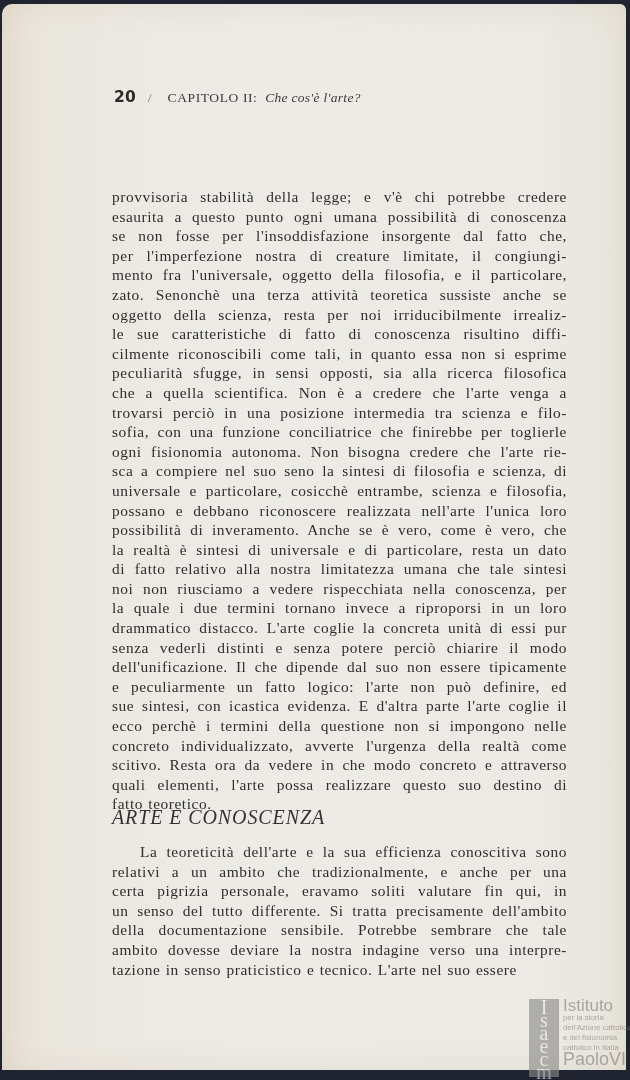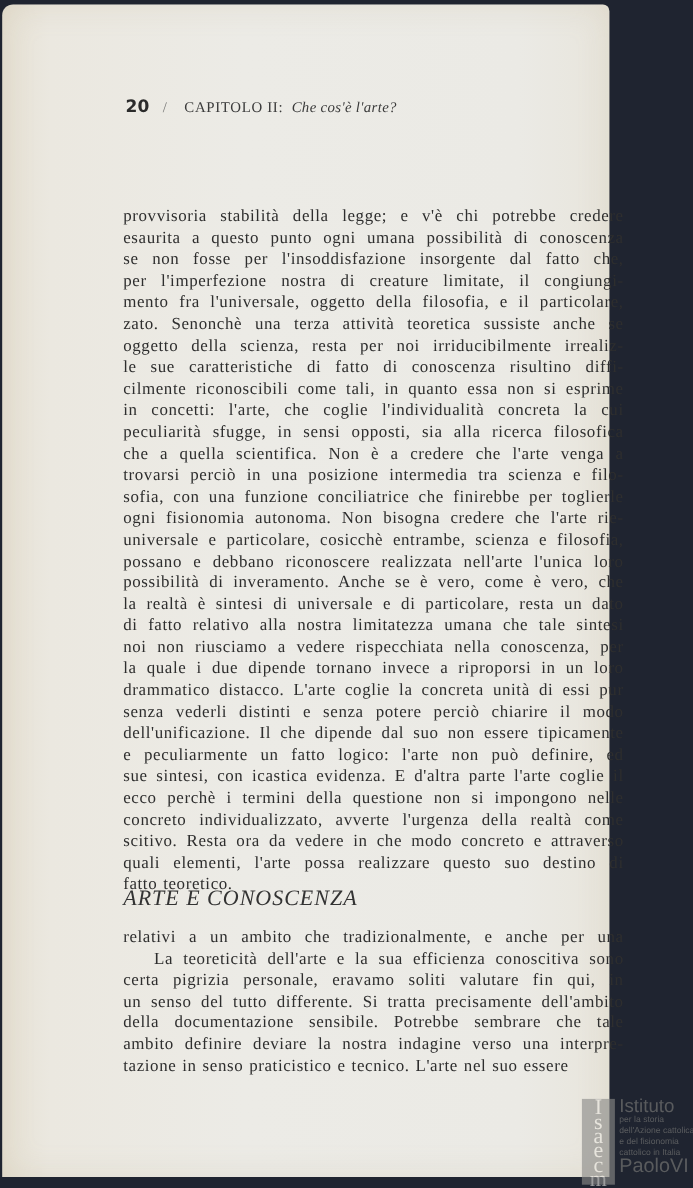--- a/index.html
+++ b/index.html
@@ -10,21 +10,21 @@
       width: 630px;
       height: 1080px;
       background: #1f2430;
       position: relative;
       overflow: hidden;
     }
     .page {
       position: absolute;
       left: 2px;
       top: 4px;
-      width: 552px;
+      width: 624px;
       height: 1066px;
       background: linear-gradient(90deg, #e6e1d4 0%, #ebe8e0 8%, #ecebe6 40%, #ebeae5 85%, #e8e5dc 100%);
       border-top-left-radius: 10px;
       border-top-right-radius: 6px;
       box-shadow: inset 0 0 30px rgba(180,160,120,0.18);
     }
     .running-head {
       position: absolute;
       left: 112px;
       top: 84px;
@@ -137,54 +137,54 @@
   <div class="body-text para1" id="para1">
       <span class="line">provvisoria stabilità della legge; e v'è chi potrebbe credere</span>
       <span class="line">esaurita a questo punto ogni umana possibilità di conoscenza</span>
       <span class="line">se non fosse per l'insoddisfazione insorgente dal fatto che,</span>
       <span class="line">per l'imperfezione nostra di creature limitate, il congiungi-</span>
       <span class="line">mento fra l'universale, oggetto della filosofia, e il particolare,</span>
       <span class="line">zato. Senonchè una terza attività teoretica sussiste anche se</span>
       <span class="line">oggetto della scienza, resta per noi irriducibilmente irrealiz-</span>
       <span class="line">le sue caratteristiche di fatto di conoscenza risultino diffi-</span>
       <span class="line">cilmente riconoscibili come tali, in quanto essa non si esprime</span>
-      <span class="line">in concetti: l'arte, che coglie l'individualità concreta la cui</span>
       <span class="line">peculiarità sfugge, in sensi opposti, sia alla ricerca filosofica</span>
       <span class="line">che a quella scientifica. Non è a credere che l'arte venga a</span>
       <span class="line">trovarsi perciò in una posizione intermedia tra scienza e filo-</span>
       <span class="line">sofia, con una funzione conciliatrice che finirebbe per toglierle</span>
       <span class="line">ogni fisionomia autonoma. Non bisogna credere che l'arte rie-</span>
+      <span class="line">sca a compiere nel suo seno la sintesi di filosofia e scienza, di</span>
       <span class="line">universale e particolare, cosicchè entrambe, scienza e filosofia,</span>
       <span class="line">possano e debbano riconoscere realizzata nell'arte l'unica loro</span>
       <span class="line">possibilità di inveramento. Anche se è vero, come è vero, che</span>
       <span class="line">la realtà è sintesi di universale e di particolare, resta un dato</span>
       <span class="line">di fatto relativo alla nostra limitatezza umana che tale sintesi</span>
       <span class="line">noi non riusciamo a vedere rispecchiata nella conoscenza, per</span>
-      <span class="line">la quale i due dipende tornano invece a riproporsi in un loro</span>
+      <span class="line">la quale i due termini tornano invece a riproporsi in un loro</span>
       <span class="line">drammatico distacco. L'arte coglie la concreta unità di essi pur</span>
       <span class="line">senza vederli distinti e senza potere perciò chiarire il modo</span>
       <span class="line">dell'unificazione. Il che dipende dal suo non essere tipicamente</span>
       <span class="line">e peculiarmente un fatto logico: l'arte non può definire, ed</span>
       <span class="line">sue sintesi, con icastica evidenza. E d'altra parte l'arte coglie il</span>
       <span class="line">ecco perchè i termini della questione non si impongono nelle</span>
       <span class="line">concreto individualizzato, avverte l'urgenza della realtà come</span>
       <span class="line">scitivo. Resta ora da vedere in che modo concreto e attraverso</span>
       <span class="line">quali elementi, l'arte possa realizzare questo suo destino di</span>
       <span class="line last">fatto teoretico.</span>
     </div>
 
   <div class="section-heading">ARTE E CONOSCENZA</div>
 
   <div class="body-text para2" id="para2">
+      <span class="line indent">La teoreticità dell'arte e la sua efficienza conoscitiva sono</span>
       <span class="line">relativi a un ambito che tradizionalmente, e anche per una</span>
-      <span class="line indent">La teoreticità dell'arte e la sua efficienza conoscitiva sono</span>
       <span class="line">certa pigrizia personale, eravamo soliti valutare fin qui, in</span>
       <span class="line">un senso del tutto differente. Si tratta precisamente dell'ambito</span>
       <span class="line">della documentazione sensibile. Potrebbe sembrare che tale</span>
-      <span class="line">ambito definire deviare la nostra indagine verso una interpre-</span>
+      <span class="line">ambito dovesse deviare la nostra indagine verso una interpre-</span>
       <span class="line last">tazione in senso praticistico e tecnico. L'arte nel suo essere</span>
     </div>
 
   <div class="watermark">
     <div class="wm-letters" id="wm-letters">
         <div style="height: 13px;">I</div>
         <div style="height: 13px;">s</div>
         <div style="height: 13px;">a</div>
         <div style="height: 13px;">e</div>
         <div style="height: 13px;">c</div>

